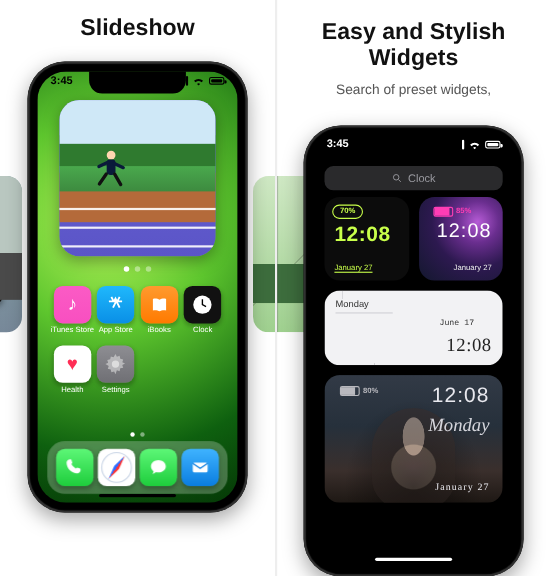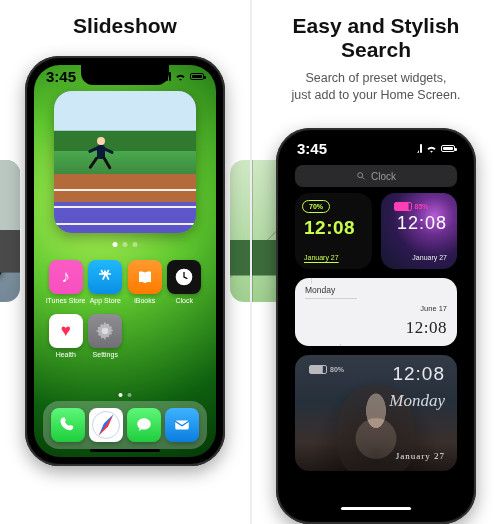--- a/index.html
+++ b/index.html
@@ -64,21 +64,21 @@
     border-radius: 0 0 12px 12px;
     z-index: 50;
   }
   .status {
     position: absolute;
     top: 3px;
     width: 100%;
     display: flex;
     justify-content: space-between;
     padding: 0 12px;
-    font-size: 15px;
+    font-size: 10px;
     font-weight: 600;
     color: #fff;
     z-index: 40;
   }
   .screen.light .status { color: #000; }
   .sig { display: flex; gap: 4px; align-items: center; }
   .bars { display: flex; gap: 1px; align-items: flex-end; }
   .bars i { width: 2px; background: currentColor; border-radius: 1px; }
   .bars i:nth-child(1){height:3px} .bars i:nth-child(2){height:5px}
   .bars i:nth-child(3){height:7px} .bars i:nth-child(4){height:9px}
@@ -264,21 +264,21 @@
 
   .w-black .time-big{ left:9px; top:24px;}
   .w-black .time-big .c{ color:#c8ff4a;}
   .w-black .date-sm{ left:9px; bottom:8px; color:#c8ff4a;}
 
   .w-galaxy .time-thin{ right:10px; top:20px; font-size:18px; color:#fff;}
   .w-galaxy .date-sm { right:10px; bottom:8px; color:#eee;}
 
   .w-marble .day { position:absolute; left:10px; top:7px; font-size:8.5px; color:#333; font-weight:500;}
   .w-marble .day::after{ content:""; display:block; width:52px; height:1px; background:#cfcfd5; margin-top:3px;}
-  .w-marble .dt { position:absolute; right:10px; top:26px; font-size:7.5px; color:#333;}
+  .w-marble .dt { position:absolute; right:26px; top:26px; font-size:7.5px; color:#333;font-family:Liberation Mono, monospace;}
   .w-marble .tm { position:absolute; right:10px; bottom:8px; font-size:17px; color:#222; font-weight:400; font-family:"Helvetica Neue"; letter-spacing:.5px;}
 
   .w-face .tm { position:absolute; top:8px; right:12px; font-size:19px; font-weight:200; letter-spacing:1px;}
   .w-face .dow{ position:absolute; top:36px; right:12px; font-size:17px; font-style:italic; font-family:"Snell Roundhand","Brush Script MT",cursive; opacity:.9;}
   .w-face .dt { position:absolute; bottom:10px; right:12px; font-size:9px; letter-spacing:1px; font-family:"Snell Roundhand","Brush Script MT",cursive;}
   .w-face .pill{ top:8px; left:8px;}
 
   .home-ind {
     position:absolute; bottom:5px; left:50%; transform:translateX(-50%);
     width:70px; height:3.5px; border-radius:3px;
@@ -424,25 +424,24 @@
       </div>
 
       <div class="home-ind dark"></div>
     </div>
   </div>
 </div>
 
 <div class="panel">
   <div class="title">
     <span>Easy and Stylish</span><br>
-    <span>Search</span>
+    <span>Widgets</span>
   </div>
   <div class="subtitle">
     <span>Search of preset widgets,</span><br>
-    <span>just add to your Home Screen.</span>
   </div>
 
   <div class="phone right">
     <div class="notch"></div>
     <div class="screen dark">
 
       <div class="status">
         <span>3:45</span>
         <span class="sig">
           <span class="bars">

